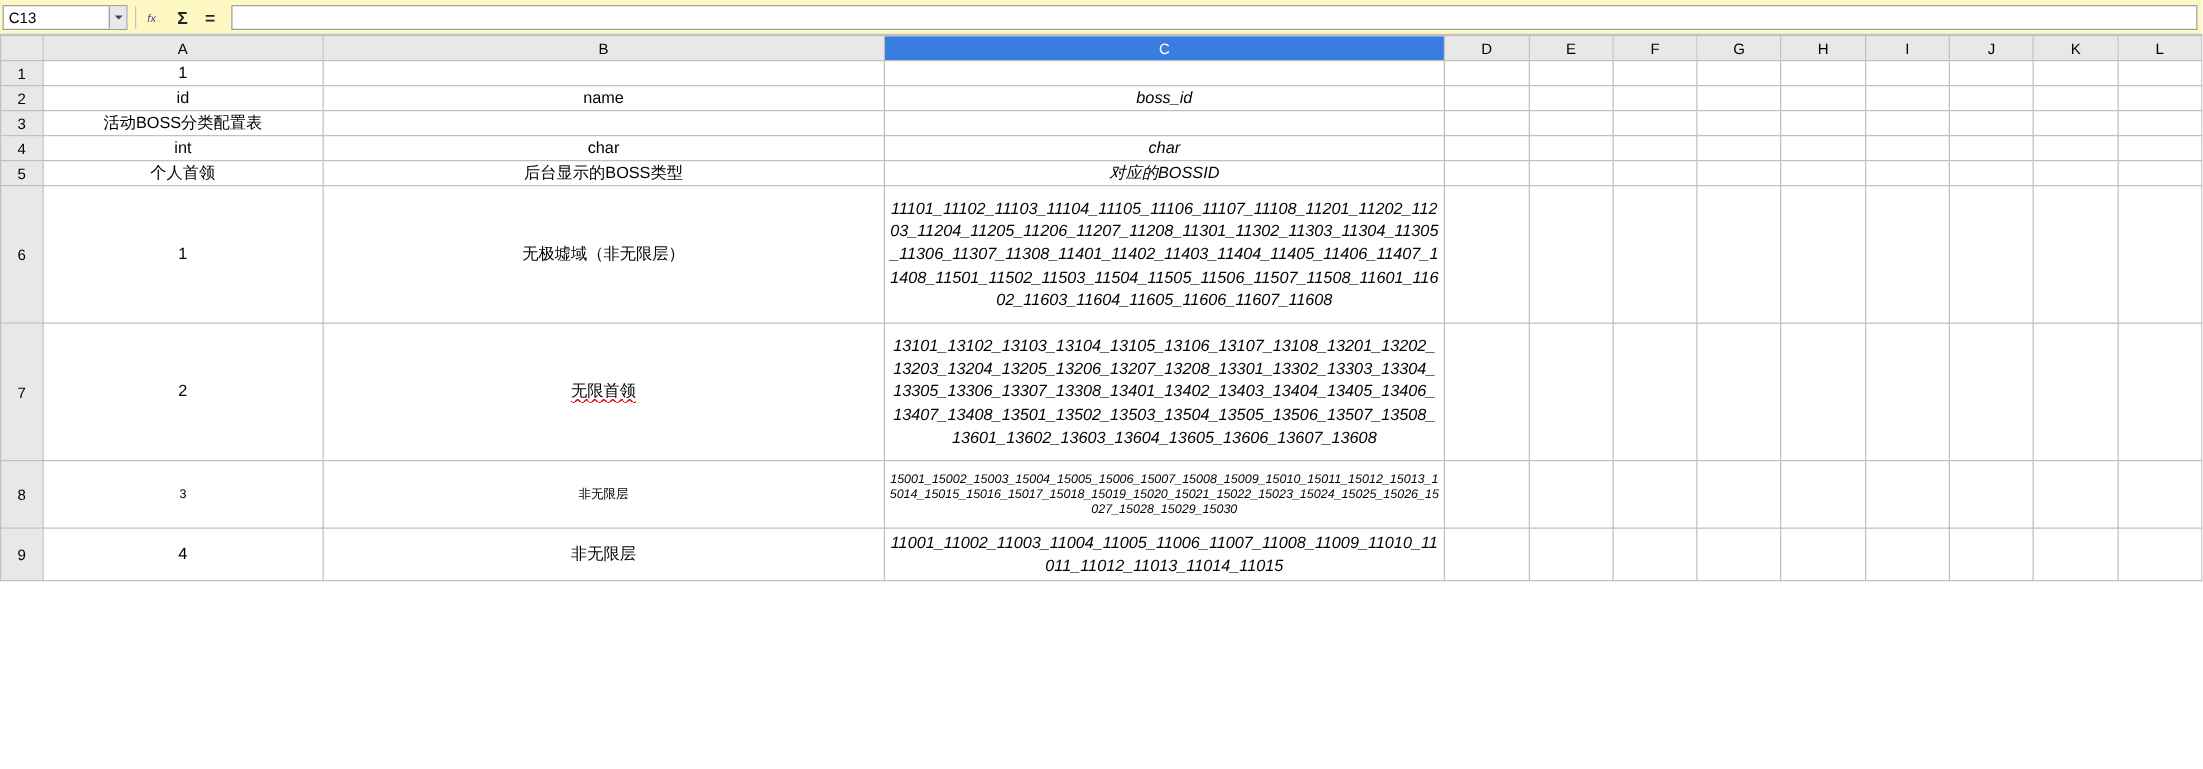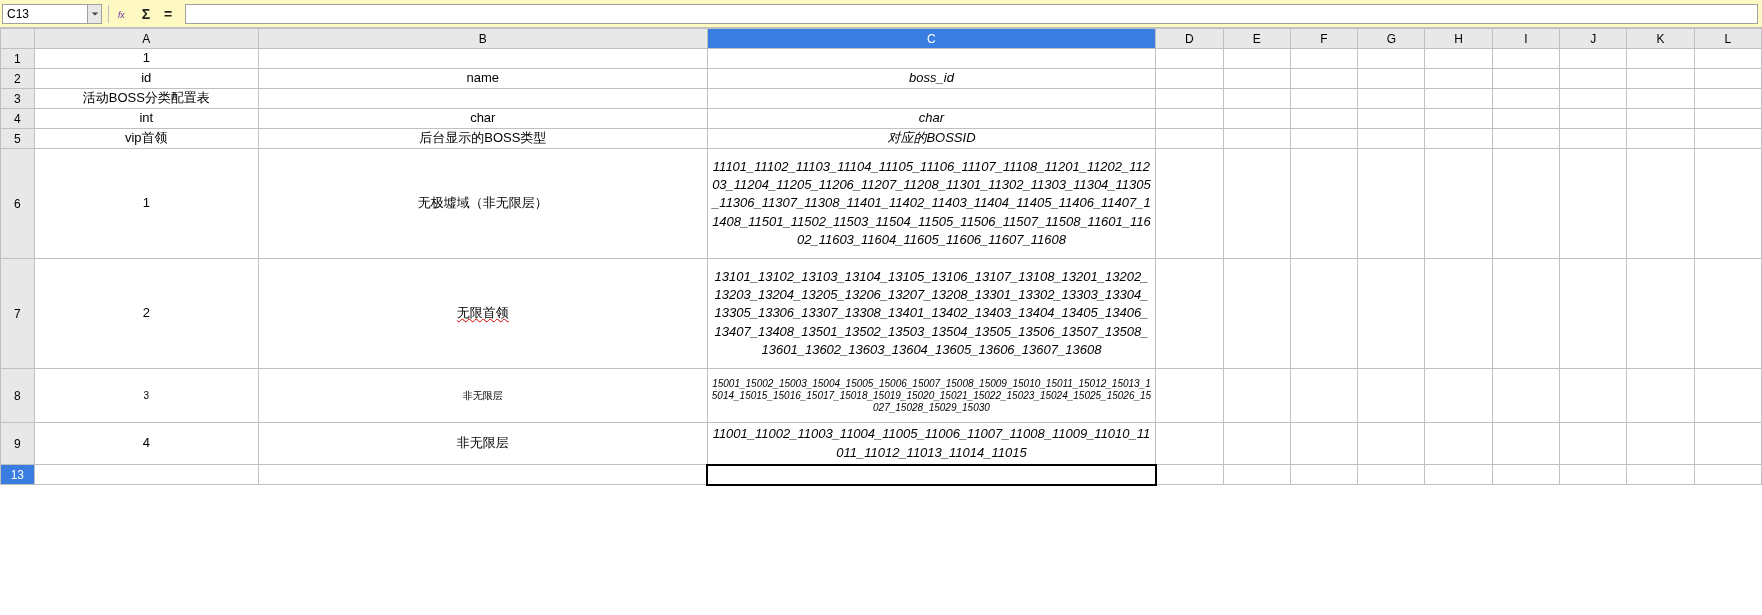--- a/index.html
+++ b/index.html
@@ -252,21 +252,21 @@
           <td class="reg"></td>
           <td class="reg"></td>
           <td class="reg"></td>
           <td class="reg"></td>
           <td class="reg"></td>
           <td class="reg"></td>
           <td class="reg"></td>
         </tr>
         <tr>
           <th class="row-hdr">5</th>
-          <td class="reg">vip首领</td>
+          <td class="reg">个人首领</td>
           <td class="reg">后台显示的BOSS类型</td>
           <td class="reg cell-c">对应的BOSSID</td>
           <td class="reg"></td>
           <td class="reg"></td>
           <td class="reg"></td>
           <td class="reg"></td>
           <td class="reg"></td>
           <td class="reg"></td>
           <td class="reg"></td>
           <td class="reg"></td>
@@ -325,30 +325,15 @@
           <td class="mid2"></td>
           <td class="mid2"></td>
           <td class="mid2"></td>
           <td class="mid2"></td>
           <td class="mid2"></td>
           <td class="mid2"></td>
           <td class="mid2"></td>
           <td class="mid2"></td>
           <td class="mid2"></td>
         </tr>
-        <tr>
-          <th class="row-hdr selected-row">13</th>
-          <td class="reg"></td>
-          <td class="reg"></td>
-          <td class="reg cell-c cell-active"></td>
-          <td class="reg"></td>
-          <td class="reg"></td>
-          <td class="reg"></td>
-          <td class="reg"></td>
-          <td class="reg"></td>
-          <td class="reg"></td>
-          <td class="reg"></td>
-          <td class="reg"></td>
-          <td class="reg"></td>
-        </tr>
       </tbody>
   </table>
 </div>
 
 </body></html>

